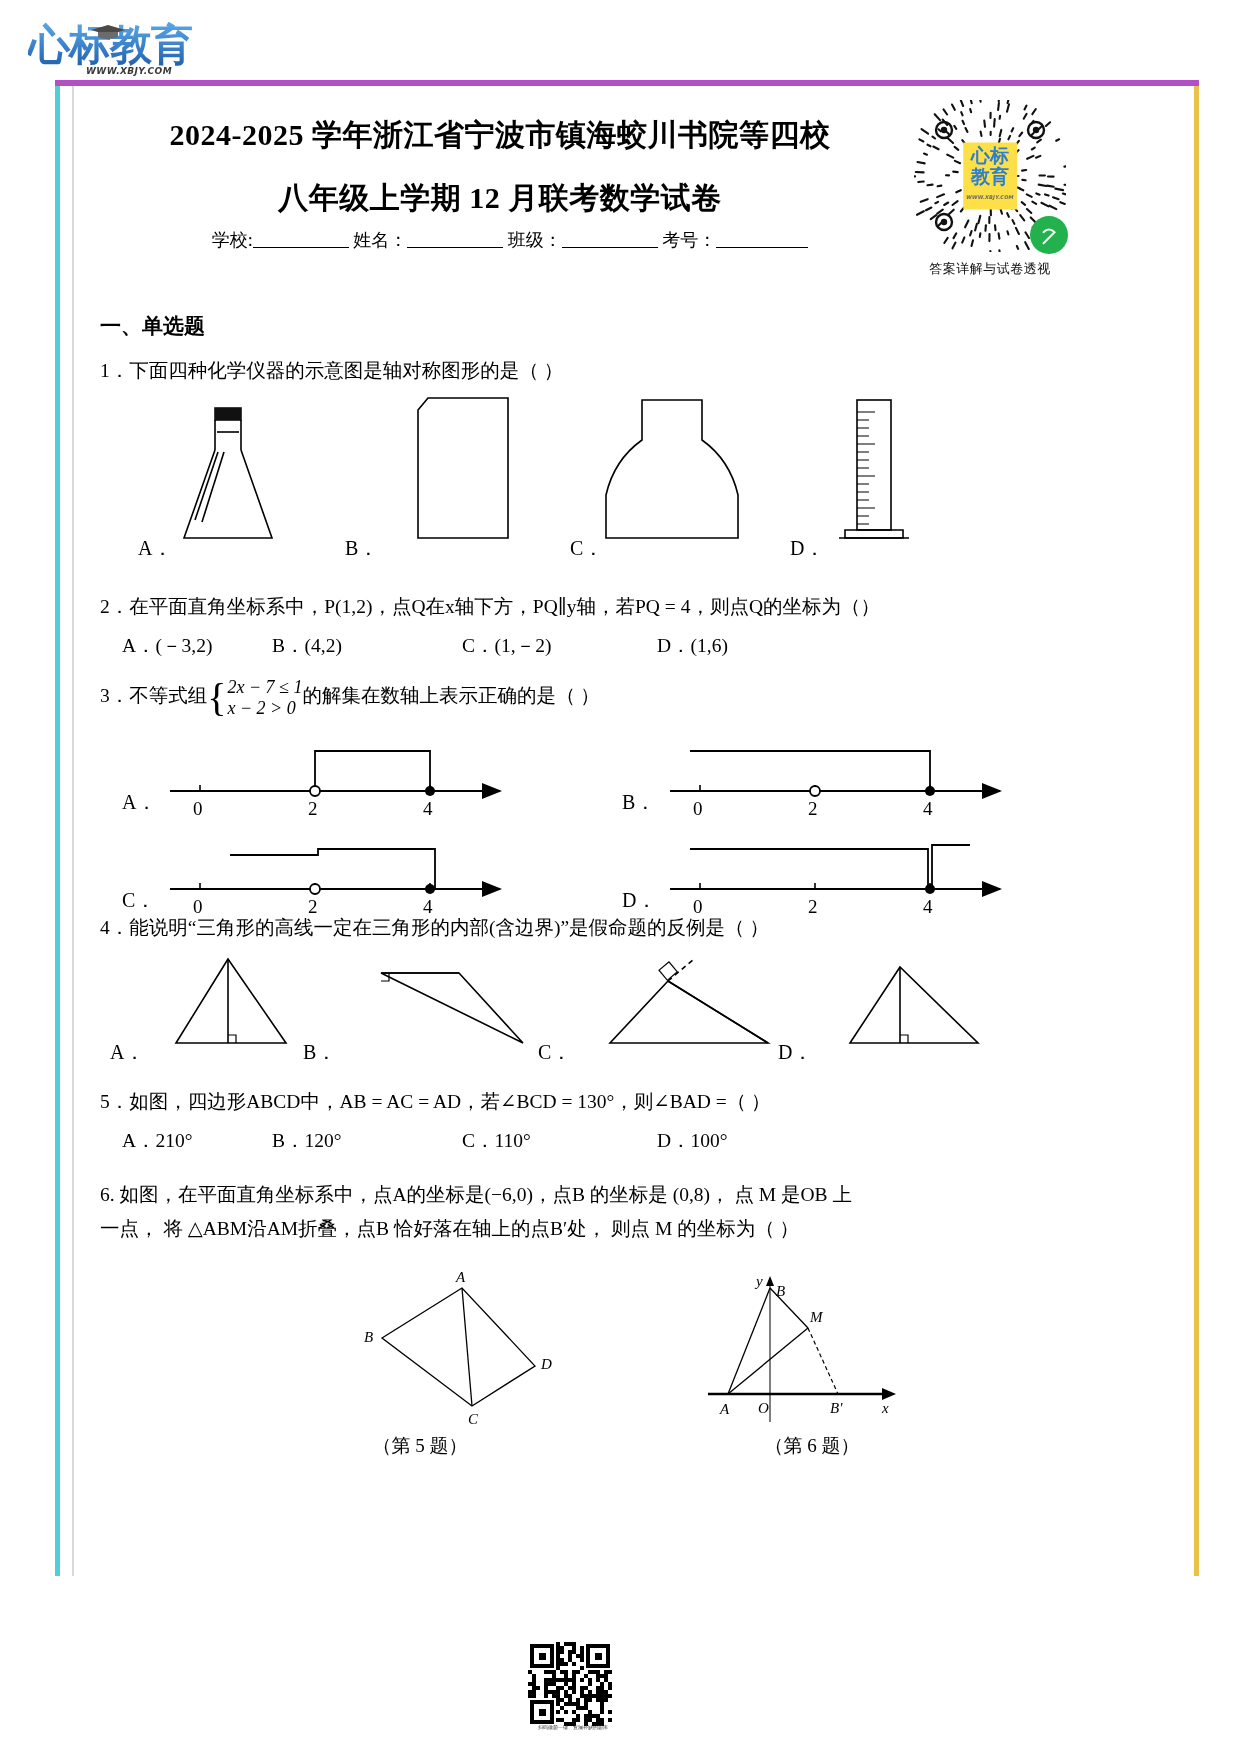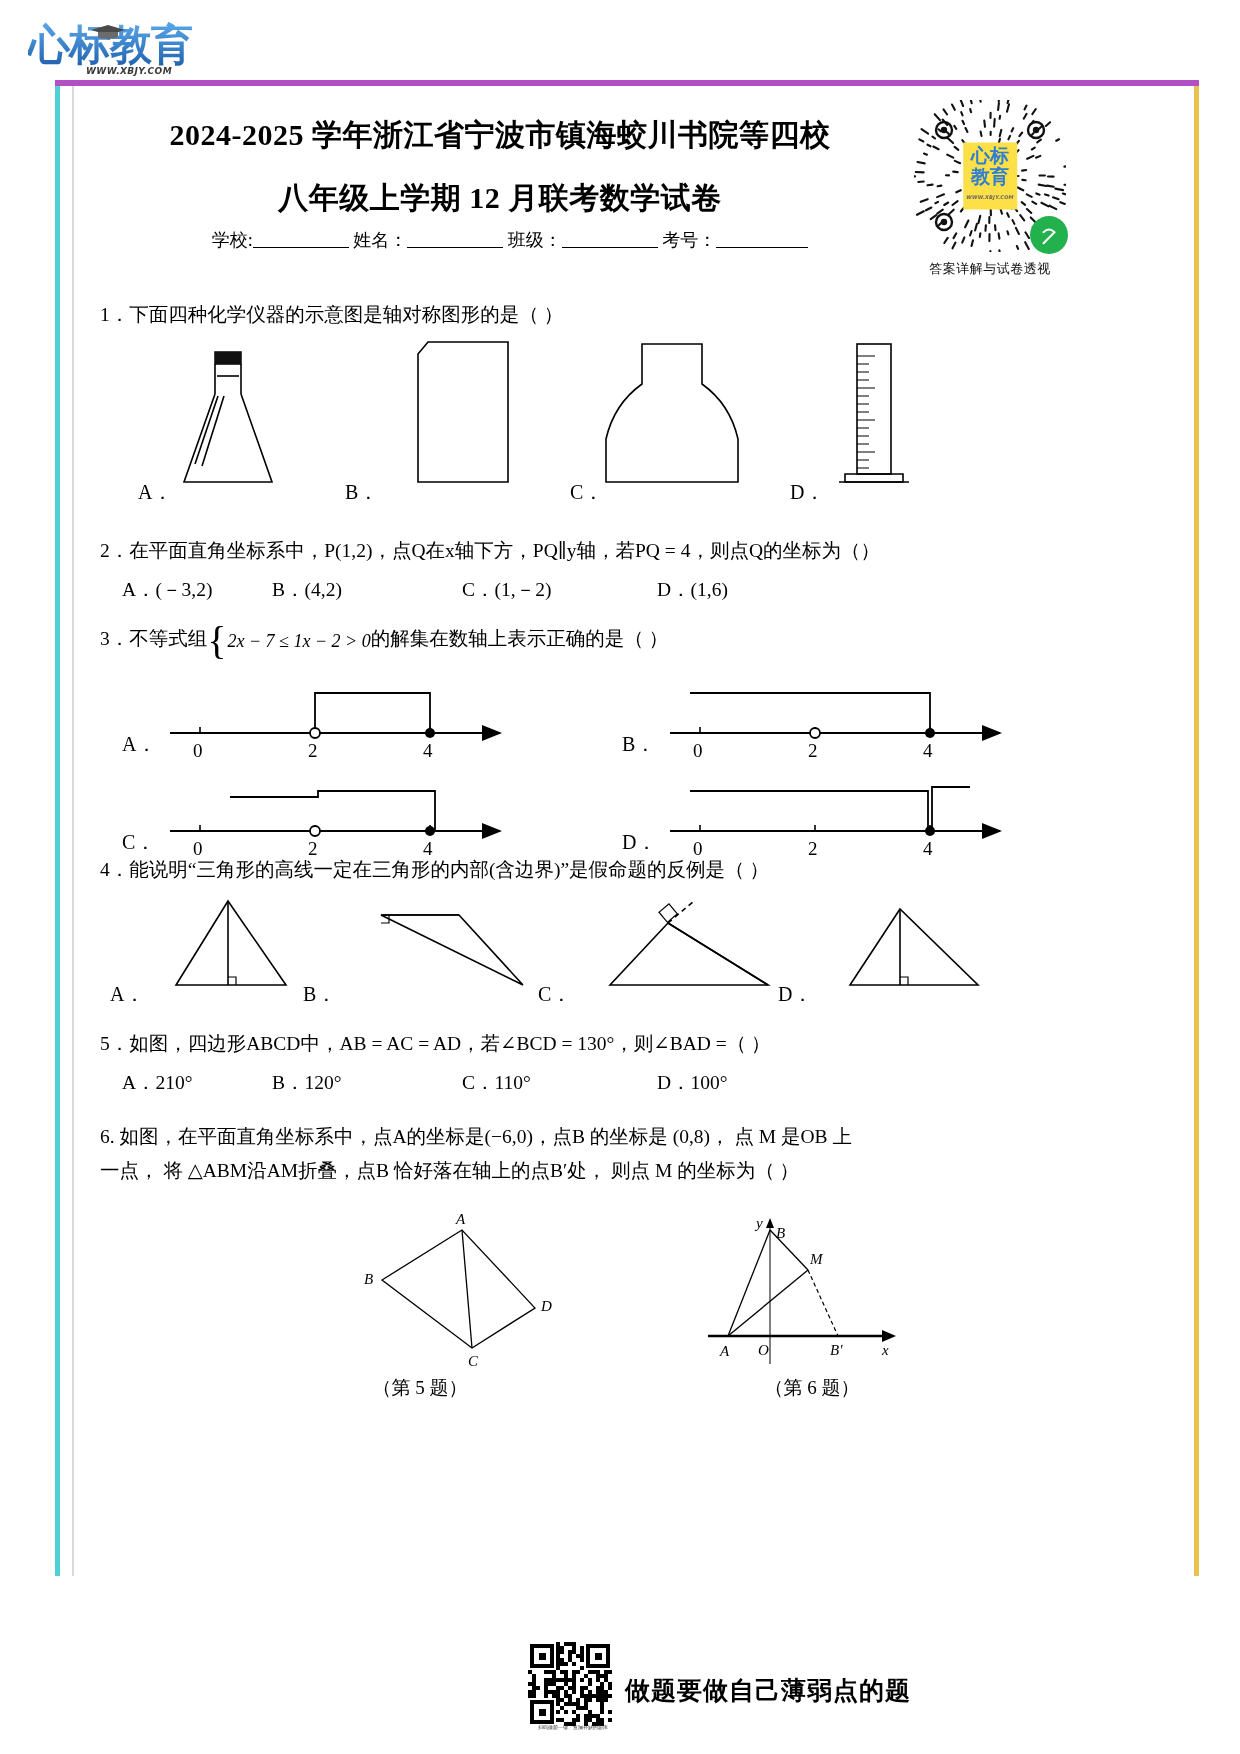--- a/index.html
+++ b/index.html
@@ -221,20 +221,21 @@
     font-size: 19px;
   }
   .sys .brace {
     font-size: 40px;
     line-height: 40px;
     font-weight: 300;
     margin-right: 1px;
   }
   .sys .rows {
     display: inline-flex;
+    flex-direction: column;
     font-style: italic;
     font-size: 18px;
     line-height: 21px;
   }
 
   
   .figrow {
     position: relative;
     height: 190px;
   }
@@ -475,20 +476,21 @@
       <svg viewBox="0 0 24 24" width="22" height="22">
         <path d="M6 9 Q12 3 18 9 Q12 15 6 21" fill="none" stroke="#fff" stroke-width="2.2" stroke-linecap="round"></path>
       </svg>
     </div>
   </div>
   <div class="qr-caption">答案详解与试卷透视</div>
 </div>
 
 <div class="content">
 
+  <div class="section-head">一、单选题</div>
 
   <div class="q">1．下面四种化学仪器的示意图是轴对称图形的是（    ）</div>
 
   <div class="figrow" style="height:210px;">
     <svg width="1010" height="205" viewBox="0 0 1010 205">
       <g stroke="#000" fill="none" stroke-width="1.6">
 
         <g transform="translate(100,0)">
           <rect x="15" y="18" width="26" height="12" fill="#111" stroke="#111"></rect>
           <line x1="15" y1="30" x2="15" y2="60"></line>
@@ -896,14 +898,13 @@
       <rect x="60" y="4" width="20" height="20"></rect>
       <rect x="4" y="60" width="20" height="20"></rect>
     </g>
     <g fill="#000">
       <rect x="11" y="11" width="7" height="7"></rect>
       <rect x="67" y="11" width="7" height="7"></rect>
       <rect x="11" y="67" width="7" height="7"></rect>
     </g>
   </svg>
   <div class="footer-qr-cap">扫码做题一键、查漏补缺的题库</div>
-  <div class="footer-right">做题要做自己薄弱点的题</div>
 </div>
 
 </body></html>

